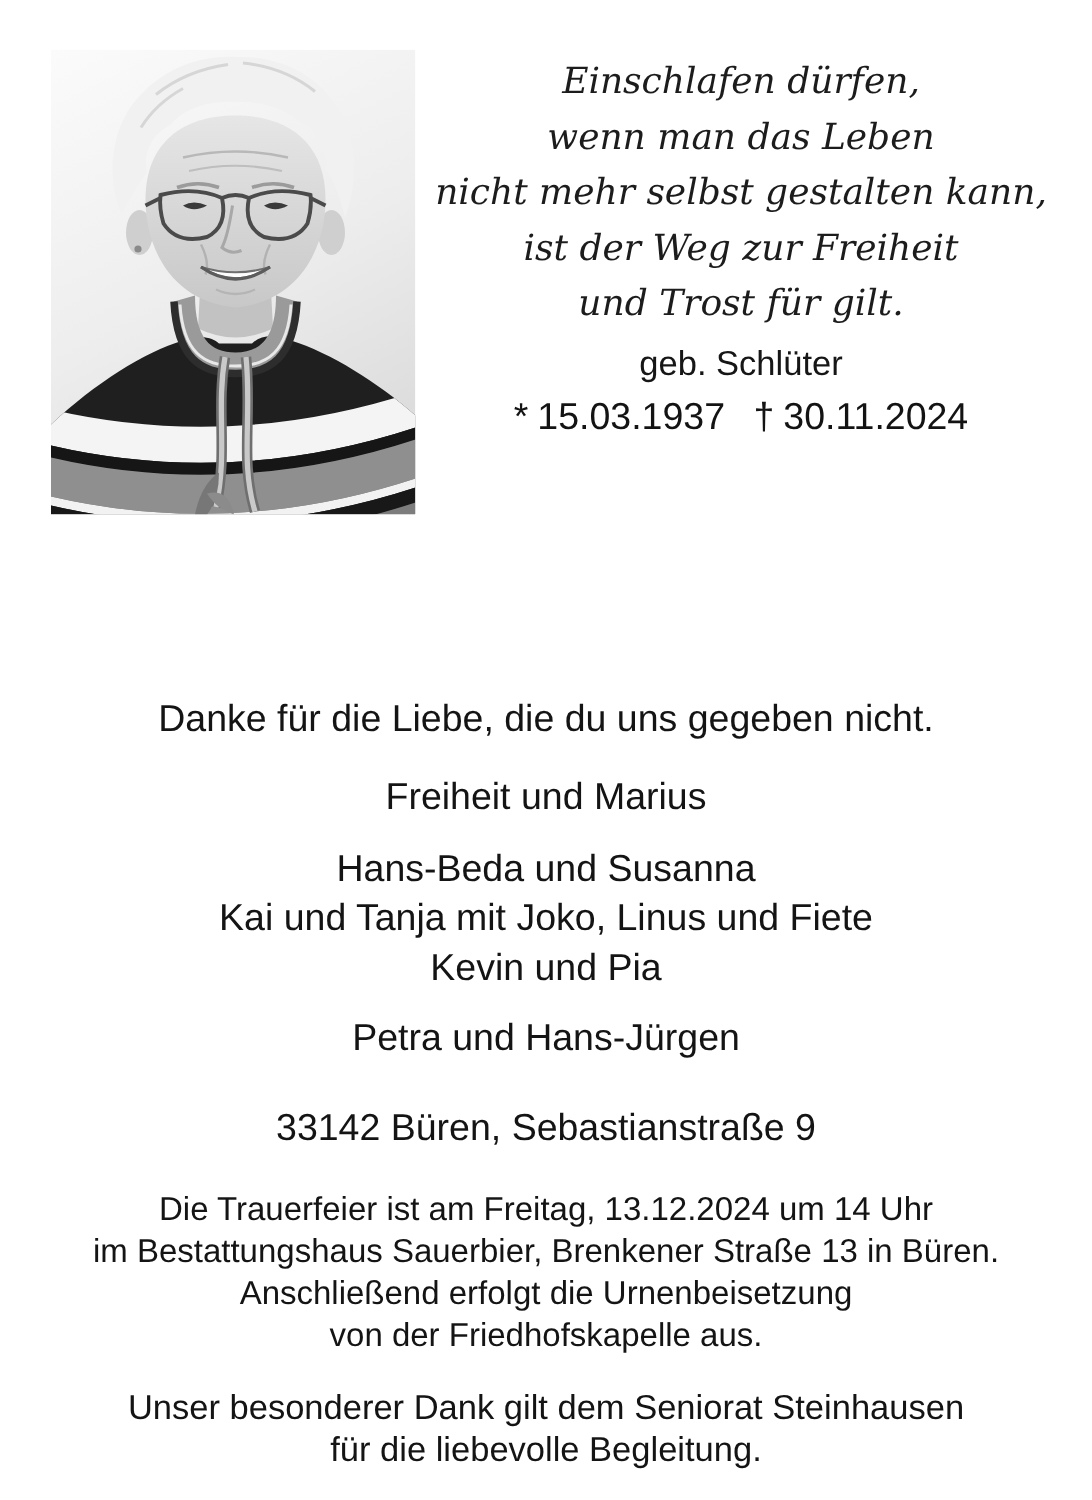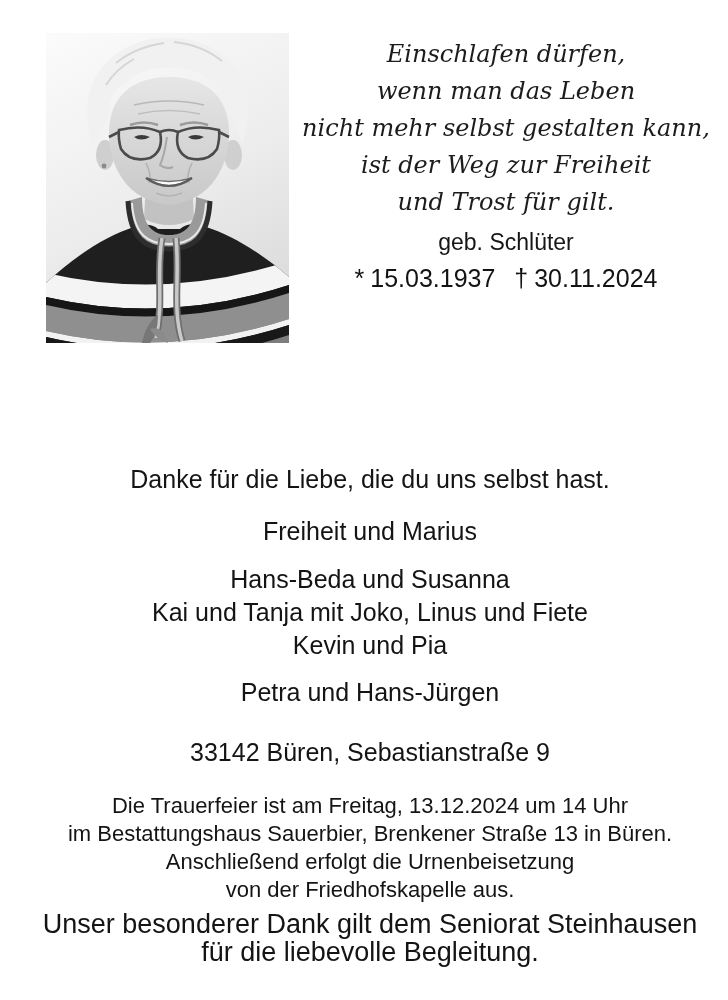--- a/index.html
+++ b/index.html
@@ -6,21 +6,20 @@
   html, body { background: #ffffff; }
   .page {
     position: relative;
     width: 728px;
     height: 1000px;
     background: #ffffff;
     color: #111111;
     font-family: "Liberation Sans", sans-serif;
     overflow: hidden;
     margin: 0 auto;
-    padding-left: 12px;
   }
   
   .header { position: relative; height: 440px; }
   .photo-frame {
     position: absolute;
     left: 34px; top: 33px;
     width: 243px; height: 310px;
     overflow: hidden;
   }
   .photo-frame svg { display: block; }
@@ -77,22 +76,22 @@
     font-size: 25px;
     line-height: 30px;
     font-weight: normal;
   }
   .funeral {
     margin-top: 25px;
     font-size: 22px;
     line-height: 28px;
   }
   .gratitude {
-    margin-top: 6px;
-    font-size: 27px;
+    margin-top: 20px;
+    font-size: 23px;
     line-height: 28px;
   }
 </style>
 </head>
 <body>
 
 <div class="page">
 
   <div class="header">
 
@@ -186,21 +185,21 @@
         <div>und Trost für gilt.</div>
       </div>
       <div class="maiden">geb. Schlüter</div>
       <div class="dates">
         <span class="date-part"><span class="symbol">*</span><span>15.03.1937</span></span>
         <span class="date-part"><span class="symbol">†</span><span>30.11.2024</span></span>
       </div>
     </div>
   </div>
 
-  <div class="center-text thanks">Danke für die Liebe, die du uns selbst hast.</div>
+  <div class="center-text thanks">Danke für die Liebe, die du uns gegeben nicht.</div>
 
   <div class="center-text mourners-group group-1">
     <div>Freiheit und Marius</div>
   </div>
   <div class="center-text mourners-group group-2">
     <div>Hans-Beda und Susanna</div>
     <div>Kai und Tanja mit Joko, Linus und Fiete</div>
     <div>Kevin und Pia</div>
   </div>
   <div class="center-text mourners-group group-3">

